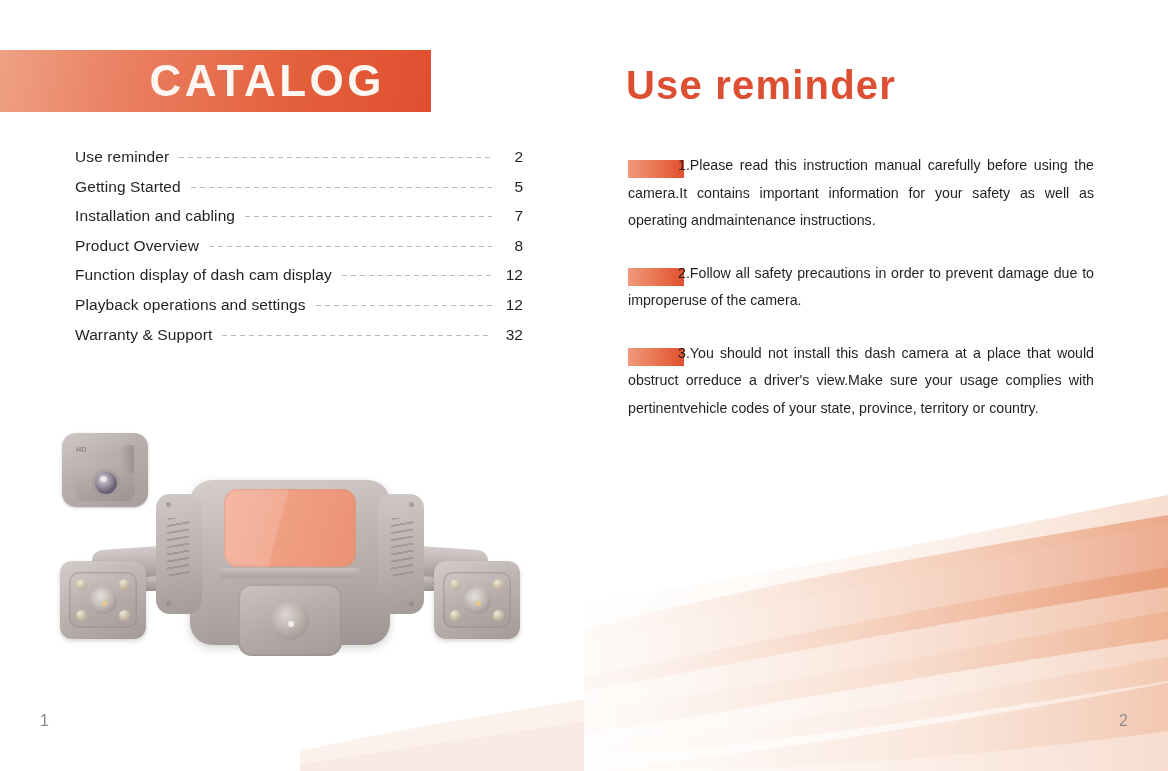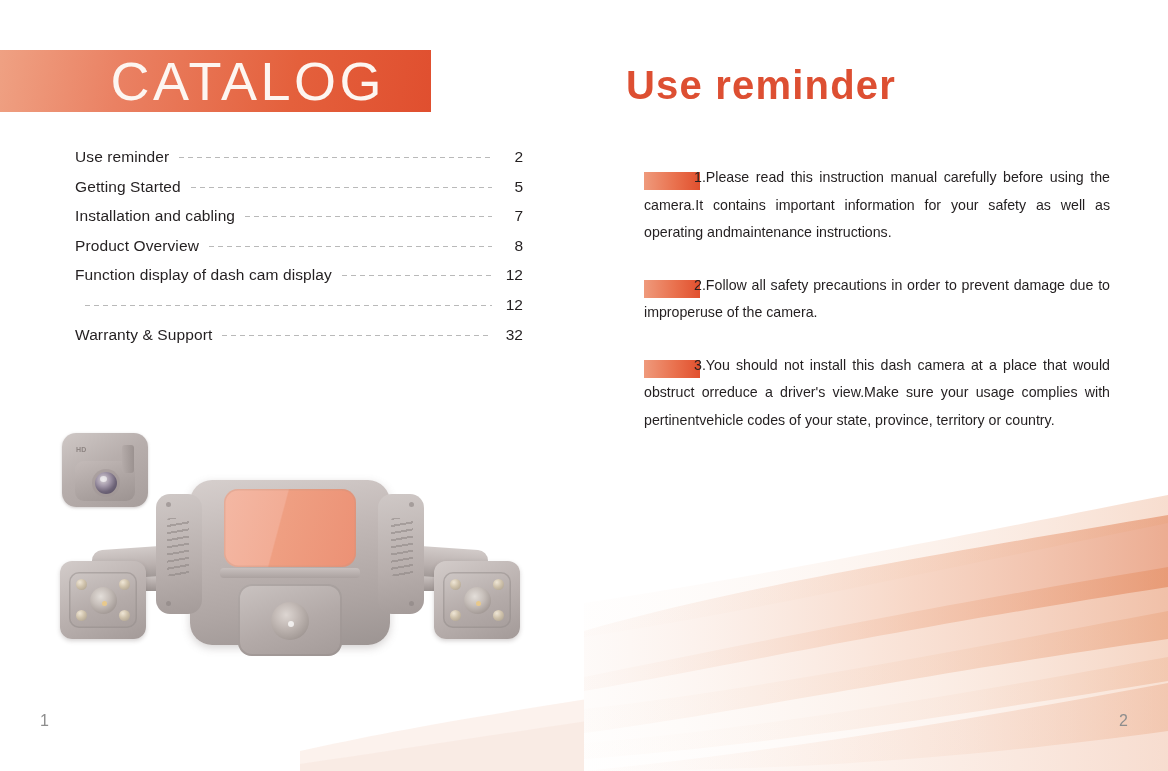--- a/index.html
+++ b/index.html
@@ -33,22 +33,22 @@
     width: 431px; height: 62px;
     background: linear-gradient(100deg, #efa183 0%, #ea8163 28%, #e4603c 68%, #e04f2f 100%);
     display: flex;
     align-items: center;
     justify-content: flex-end;
     box-sizing: border-box;
     padding-right: 46px;
   }
   .catalog-title {
     color: #fdf6f1;
-    font-size: 54px;
-    font-weight: normal;
+    font-size: 44px;
+    font-weight: bold;
     letter-spacing: 3.5px;
     line-height: 1;
   }
 
   .toc {
     position: absolute;
     left: 75px; top: 148px;
     width: 448px;
   }
   .toc-row {
@@ -298,23 +298,22 @@
     position: absolute;
     left: 42px; top: 65px;
     font-size: 40px;
     font-weight: bold;
     letter-spacing: 1.2px;
     color: #dd4f32;
     line-height: 1;
   }
   .notes {
     position: absolute;
-    left: 44px; top: 164px;
+    left: 44px; top: 152px;
     width: 466px;
-    margin-left: 16px;
   }
   .note {
     position: relative;
     margin-bottom: 25px;
   }
   .note-bar {
     position: absolute;
     left: 0; top: 8px;
     width: 56px; height: 18px;
     background: linear-gradient(90deg, #ef9a7c 0%, #e9714e 55%, #e1502e 100%);
@@ -364,20 +363,21 @@
         <span class="toc-label">Product Overview</span>
         <span class="toc-leader"></span>
         <span class="toc-page">8</span>
       </div>
       <div class="toc-row">
         <span class="toc-label">Function display of dash cam display</span>
         <span class="toc-leader"></span>
         <span class="toc-page">12</span>
       </div>
       <div class="toc-row">
+        <span class="toc-label">Playback operations and settings</span>
         <span class="toc-leader"></span>
         <span class="toc-page">12</span>
       </div>
       <div class="toc-row">
         <span class="toc-label">Warranty &amp; Support</span>
         <span class="toc-leader"></span>
         <span class="toc-page">32</span>
       </div>
     </div>
 

